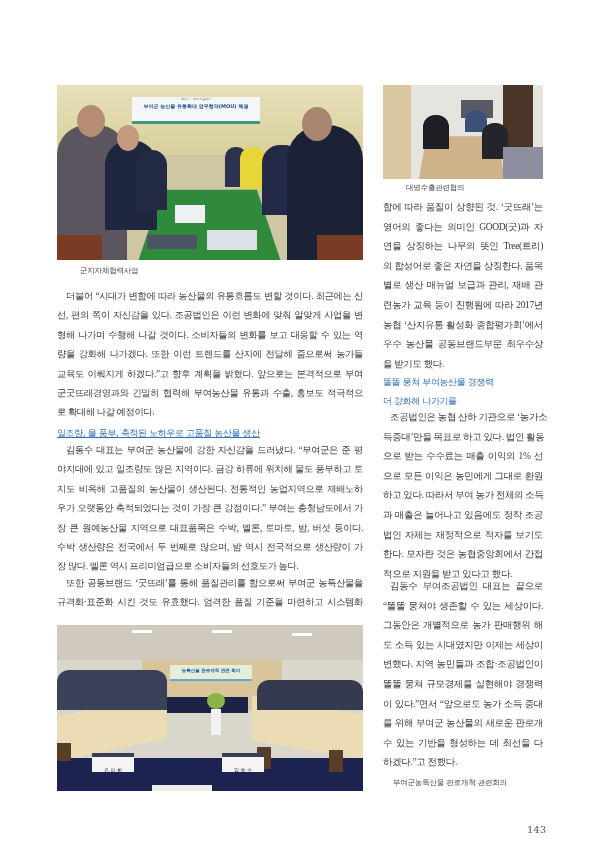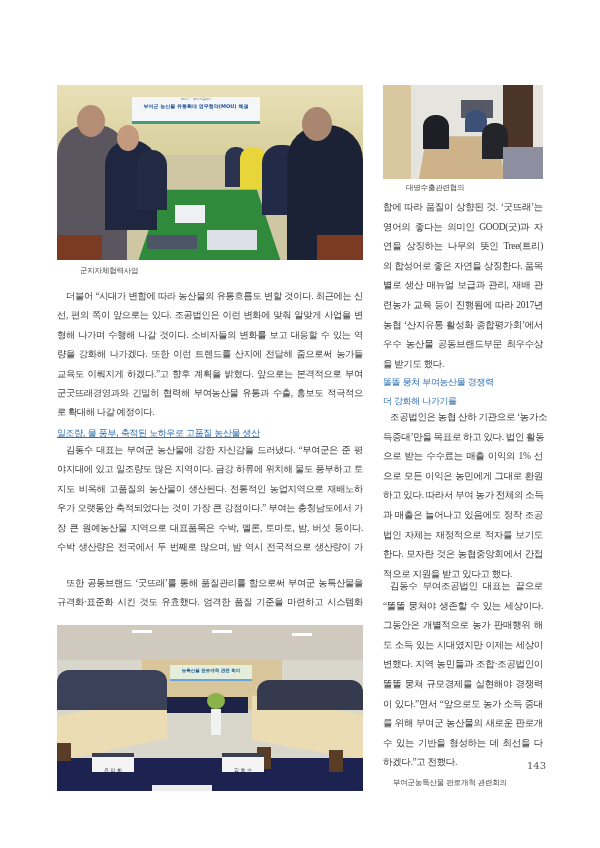--- a/index.html
+++ b/index.html
@@ -69,37 +69,38 @@
   <div class="abs" style="left:40px; top:48px; width:78px; height:46px; background:#cdb28a; transform:perspective(80px) rotateX(20deg);"></div>
   <div class="abs" style="left:40px; top:30px; width:26px; height:34px; background:#1e1f25; border-radius:12px 12px 0 0;"></div>
   <div class="abs" style="left:82px; top:25px; width:22px; height:22px; background:#3c5078; border-radius:10px 10px 0 0;"></div>
   <div class="abs" style="left:99px; top:38px; width:26px; height:36px; background:#24252b; border-radius:12px 12px 0 0;"></div>
   <div class="abs" style="left:120px; top:62px; width:40px; height:32px; background:#8d8ea0;"></div>
 </div>
 <div class="caption" style="left:383px; top:183px;">대명수출관련협의</div>
 
 <div class="para" style="left:57px; top:287px; width:306px;">
   <span class="line" style="padding-left:9px;">더불어 “시대가 변함에 따라 농산물의 유통흐름도 변할 것이다. 최근에는 신</span>
-  <span class="line">선, 편의 쪽이 앞으로는 있다. 조공법인은 이런 변화에 맞춰 알맞게 사업을 변</span>
+  <span class="line">선, 편의 쪽이 자신감을 있다. 조공법인은 이런 변화에 맞춰 알맞게 사업을 변</span>
   <span class="line">형해 나가며 수행해 나갈 것이다. 소비자들의 변화를 보고 대응할 수 있는 역</span>
   <span class="line">량을 강화해 나가겠다. 또한 이런 트렌드를 산지에 전달해 줌으로써 농가들</span>
   <span class="line">교육도 이뤄지게 하겠다.”고 향후 계획을 밝혔다. 앞으로는 본격적으로 부여</span>
   <span class="line">군굿뜨래경영과와 긴밀히 협력해 부여농산물 유통과 수출, 홍보도 적극적으</span>
   <span class="line last">로 확대해 나갈 예정이다.</span>
 </div>
 
 <div class="heading" style="left:57px; top:424px;text-decoration:underline;">일조량, 물 풍부, 축적된 노하우로 고품질 농산물 생산</div>
 
 <div class="para" style="left:57px; top:441px; width:306px;">
   <span class="line" style="padding-left:9px;">김동수 대표는 부여군 농산물에 강한 자신감을 드러냈다. “부여군은 준 평</span>
   <span class="line">야지대에 있고 일조량도 많은 지역이다. 금강 하류에 위치해 물도 풍부하고 토</span>
   <span class="line">지도 비옥해 고품질의 농산물이 생산된다. 전통적인 농업지역으로 재배노하</span>
   <span class="line">우가 오랫동안 축적되었다는 것이 가장 큰 강점이다.” 부여는 충청남도에서 가</span>
   <span class="line">장 큰 원예농산물 지역으로 대표품목은 수박, 멜론, 토마토, 밤, 버섯 등이다.</span>
   <span class="line">수박 생산량은 전국에서 두 번째로 많으며, 밤 역시 전국적으로 생산량이 가</span>
+  <span class="line last">장 많다. 멜론 역시 프리미엄급으로 소비자들의 선호도가 높다.</span>
 </div>
 
 <div class="para" style="left:57px; top:574px; width:306px;">
   <span class="line" style="padding-left:9px;">또한 공동브랜드 ‘굿뜨래’를 통해 품질관리를 함으로써 부여군 농특산물을</span>
   <span class="line">규격화·표준화 시킨 것도 유효했다. 엄격한 품질 기준을 마련하고 시스템화</span>
 </div>
 
 <div class="photo" style="left:57px; top:625px; width:306px; height:166px; background:#d9d6cb;">
 
   <div class="abs" style="left:0; top:0; width:306px; height:35px; background:#cfcabd;"></div>
@@ -175,13 +176,13 @@
   <span class="line">변했다. 지역 농민들과 조합·조공법인이</span>
   <span class="line">똘똘 뭉쳐 규모경제를 실현해야 경쟁력</span>
   <span class="line">이 있다.”면서 “앞으로도 농가 소득 증대</span>
   <span class="line">를 위해 부여군 농산물의 새로운 판로개</span>
   <span class="line">수 있는 기반을 형성하는 데 최선을 다</span>
   <span class="line last">하겠다.”고 전했다.</span>
 </div>
 
 <div class="caption" style="left:370px; top:778px;">부여군농특산물 판로개척 관련회의</div>
 
-<div class="pagenum" style="left:527px; top:760px;">143</div>
+<div class="pagenum" style="left:527px; top:824px;">143</div>
 
 </body></html>

